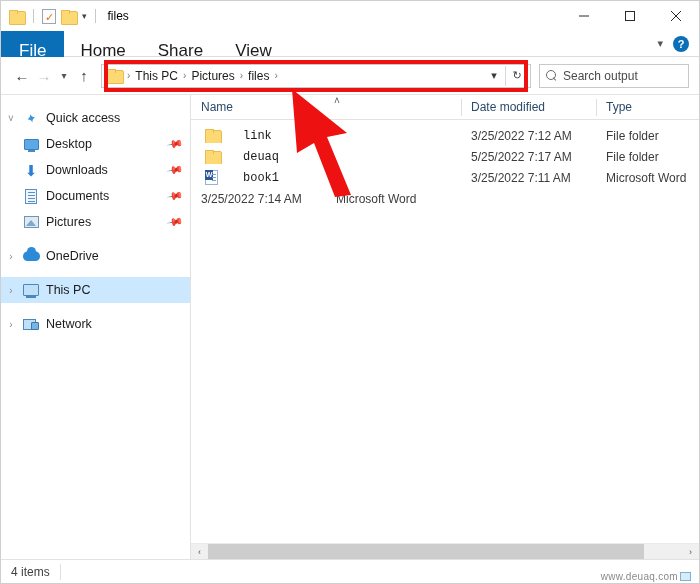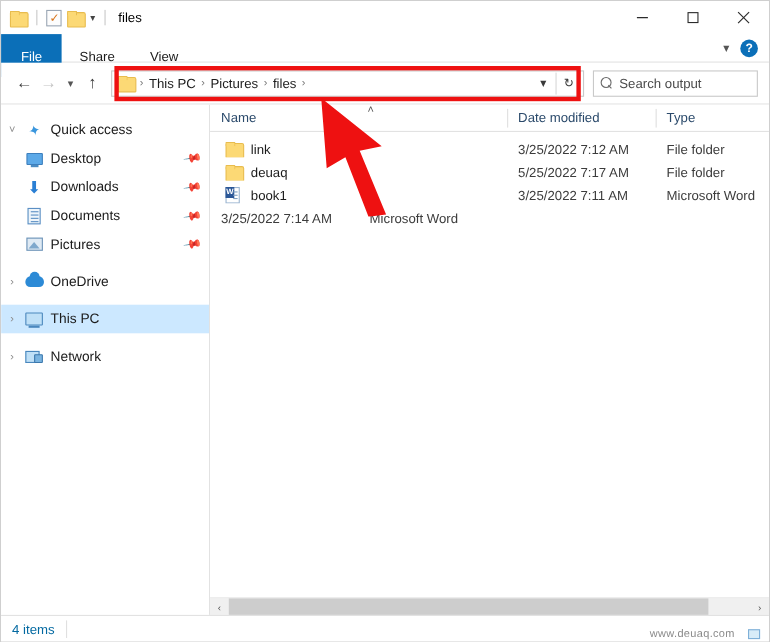--- a/index.html
+++ b/index.html
@@ -61,21 +61,21 @@
 
   
   #ribbon {
     height: 26px; flex: 0 0 26px;
     display: flex; align-items: stretch;
     border-bottom: 1px solid #dcdcdc;
     background: #ffffff;
   }
   .tab {
     display: flex; align-items: center; justify-content: center;
-    font-size: 12px; color: #1b1b1b;
+    font-size: 17px; color: #1b1b1b;
     padding: 0 16px; height: 39px;
   }
   .tab.file {
     background: #0b6fb8; color: #ffffff; padding: 0 18px;
   }
   .ribbon-right { margin-left: auto; display: flex; align-items: center; gap: 10px; padding-right: 10px; }
   .ribbon-chevron { font-size: 11px; color: #555; }
   .help-btn {
     width: 16px; height: 16px; border-radius: 50%;
     background: #0b6fb8; color: #fff; font-size: 11px; font-weight: bold;
@@ -249,21 +249,21 @@
   .cell {
     font-size: 12px; color: #1b1b1b;
     padding-left: 10px; display: flex; align-items: center;
     white-space: nowrap; overflow: hidden;
   }
   .cell.date, .cell.type { color: #3c3c3c; }
   .name-cell { width: 270px; flex: 0 0 270px; padding-left: 14px; }
   .date-cell { width: 135px; flex: 0 0 135px; }
   .type-cell { flex: 1 1 auto; }
   .row-ico { width: 18px; flex: 0 0 18px; display: flex; align-items: center; }
-  .row-label { margin-left: 5px; }
+  .row-label { margin-left: 20px; font-family: Liberation Mono, monospace; }
   .word-ico {
     width: 13px; height: 15px; background: #fff;
     border: 1px solid #9ab4d0; position: relative;
   }
   .word-ico .wbadge {
     position: absolute; left: -1px; top: -1px;
     width: 8px; height: 10px; background: #2b5797; color: #fff;
     font-size: 7px; font-weight: bold; line-height: 10px; text-align: center;
   }
   .word-ico .wlines {
@@ -290,27 +290,27 @@
 
   
   #status {
     height: 24px; flex: 0 0 24px;
     display: flex; align-items: center;
     border-top: 1px solid #e2e2e2;
     background: #ffffff;
     position: relative;
   }
   .status-text {
-    font-size: 12px; color: #0369a1; padding-left: 10px;
+    font-size: 12px; color: #404040; padding-left: 10px;
   }
   .status-sep { width: 1px; height: 16px; background: #e0e0e0; margin-left: 10px; }
   .watermark {
     position: absolute; right: 8px; bottom: 1px;
     font-size: 10px; color: #8a8a8a; letter-spacing: 0.3px;
-    display: flex; align-items: center; gap: 12px;
+    display: flex; align-items: center; gap: 2px;
   }
   .wm-box { width: 11px; height: 9px; border: 1px solid #7fb0d8; background: #d8ecf8; }
 
   
   #annot-rect {
     position: absolute; left: 103px; top: 59px;
     width: 424px; height: 32px;
     border: 4px solid #ee1111;
     pointer-events: none;
   }
@@ -352,20 +352,21 @@
         <svg width="12" height="12" viewBox="0 0 12 12">
             <line x1="1" y1="1" x2="11" y2="11" stroke="currentColor" stroke-width="1"></line>
             <line x1="11" y1="1" x2="1" y2="11" stroke="currentColor" stroke-width="1"></line>
           </svg>
       </div>
     </div>
   </div>
 
   <div id="ribbon">
     <div class="tab file">File</div>
+    <div class="tab">Home</div>
     <div class="tab">Share</div>
     <div class="tab">View</div>
     <div class="ribbon-right">
       <span class="ribbon-chevron">▾</span>
       <span class="help-btn">?</span>
     </div>
   </div>
 
   <div id="addrbar">
     <div class="nav-btn">←</div>

